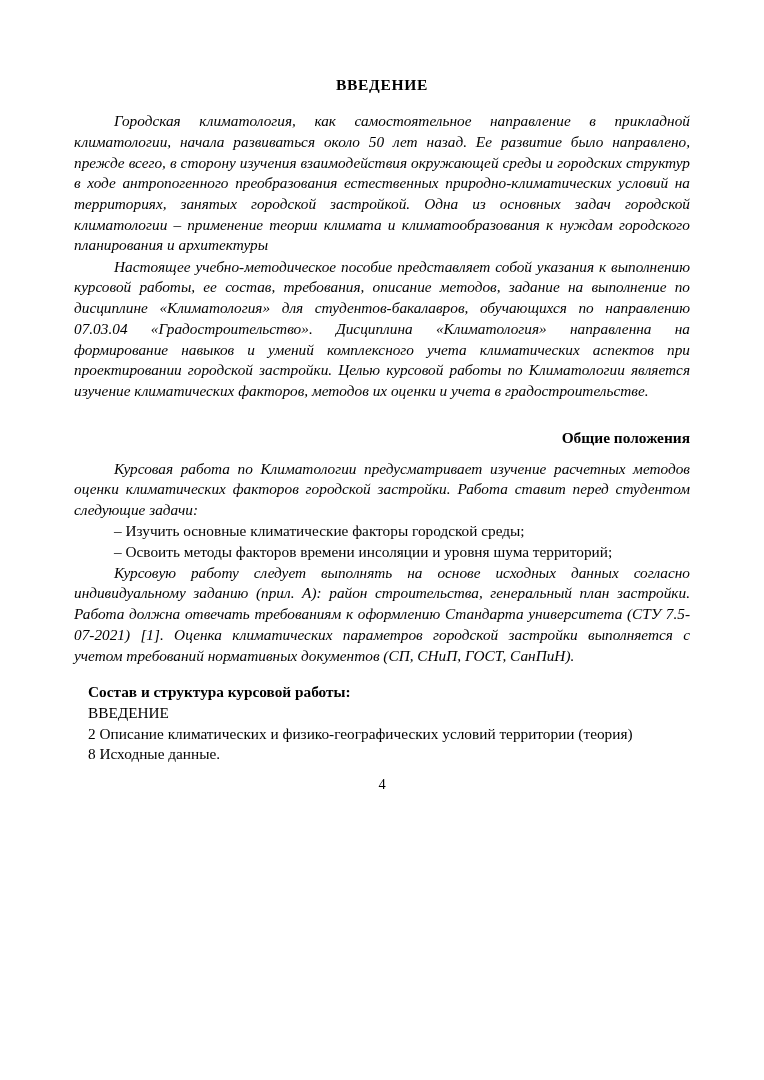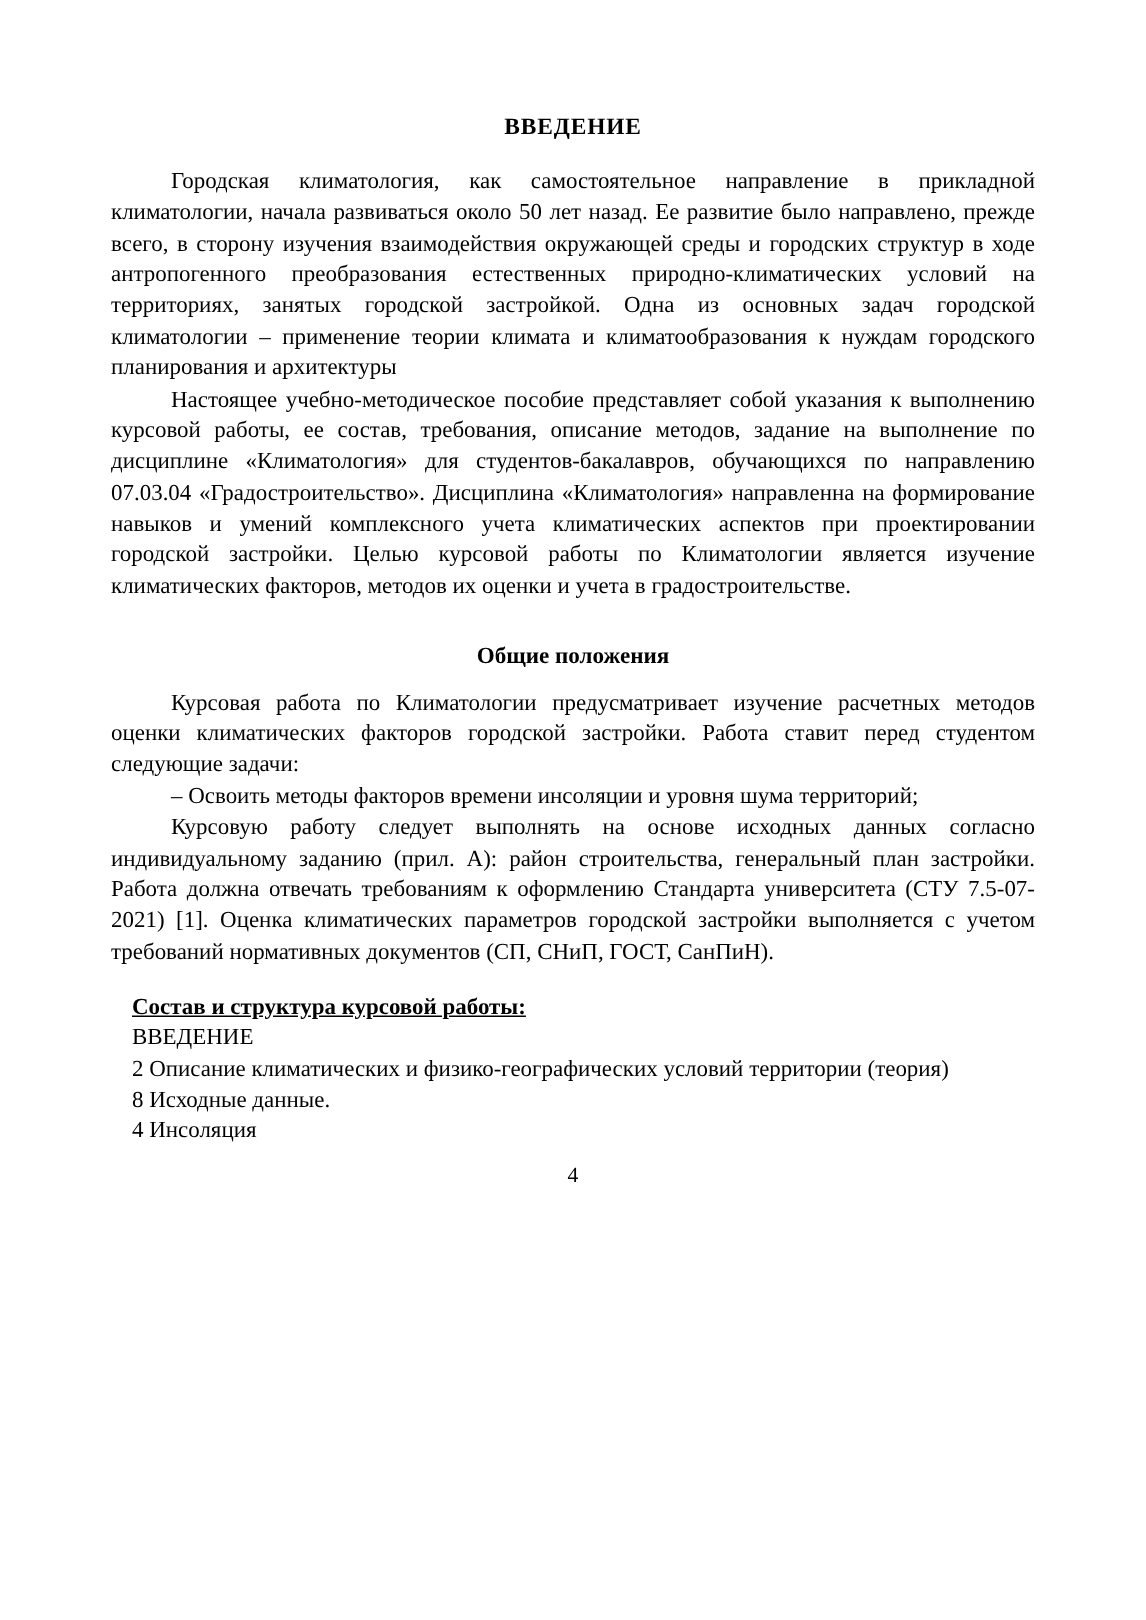--- a/index.html
+++ b/index.html
@@ -33,43 +33,43 @@
   h1.section-title {
     font-size: 15.6px;
     font-weight: bold;
     text-align: center;
     margin: 12px 0 16px 0;
     letter-spacing: 0.6px;
   }
   h2.sub-title {
     font-size: 15.4px;
     font-weight: bold;
-    text-align: center;
+    text-align: right;
     margin: 26px 0 10px 0;
   }
   p.para {
     margin: 0 0 0.5px 0;
     text-indent: 40px;
+    font-style: italic;
   }
   p.bullet {
     margin: 0;
     text-indent: 40px;
     text-align: justify;
   }
   p.list-line {
     margin: 0;
     text-indent: 14px;
     text-align: left;
   }
   .bold-lead {
     font-weight: bold;
     text-indent: 14px;
     margin: 16px 0 0 0;
     text-align: left;
-    text-decoration: underline;
   }
   .page-number {
     position: absolute;
     left: 0;
     right: 0;
     bottom: 47px;
     text-align: center;
     font-size: 14.4px;
   }
 </style>
@@ -81,27 +81,27 @@
 
     <h1 class="section-title">ВВЕДЕНИЕ</h1>
 
     <p class="para">Городская климатология, как самостоятельное направление в прикладной климатологии, начала развиваться около 50 лет назад. Ее развитие было направлено, прежде всего, в сторону изучения взаимодействия окружающей среды и городских структур в ходе антропогенного преобразования естественных природно-климатических условий на территориях, занятых городской застройкой. Одна из основных задач городской климатологии – применение теории климата и климатообразования к нуждам городского планирования и архитектуры</p>
     <p class="para">Настоящее учебно-методическое пособие представляет собой указания к выполнению курсовой работы, ее состав, требования, описание методов, задание на выполнение по дисциплине «Климатология» для студентов-бакалавров, обучающихся по направлению 07.03.04 «Градостроительство». Дисциплина «Климатология» направленна на формирование навыков и умений комплексного учета климатических аспектов при проектировании городской застройки. Целью курсовой работы по Климатологии является изучение климатических факторов, методов их оценки и учета в градостроительстве.</p>
 
     <h2 class="sub-title">Общие положения</h2>
 
     <p class="para">Курсовая работа по Климатологии предусматривает изучение расчетных методов оценки климатических факторов городской застройки. Работа ставит перед студентом следующие задачи:</p>
 
+    <p class="bullet">– Изучить основные климатические факторы городской среды;</p>
     <p class="bullet">– Освоить методы факторов времени инсоляции и уровня шума территорий;</p>
 
     <p class="para">Курсовую работу следует выполнять на основе исходных данных согласно индивидуальному заданию (прил. А): район строительства, генеральный план застройки. Работа должна отвечать требованиям к оформлению Стандарта университета (СТУ 7.5-07-2021) [1]. Оценка климатических параметров городской застройки выполняется с учетом требований нормативных документов (СП, СНиП, ГОСТ, СанПиН).</p>
 
     <p class="bold-lead">Состав и структура курсовой работы:</p>
 
     <p class="list-line">ВВЕДЕНИЕ</p>
     <p class="list-line">2 Описание климатических и физико-географических условий территории (теория)</p>
     <p class="list-line">8 Исходные данные.</p>
-    <p class="list-line">4 Инсоляция</p>
 
   </div>
 
   <div class="page-number">4</div>
 </div>
 
 </body></html>

